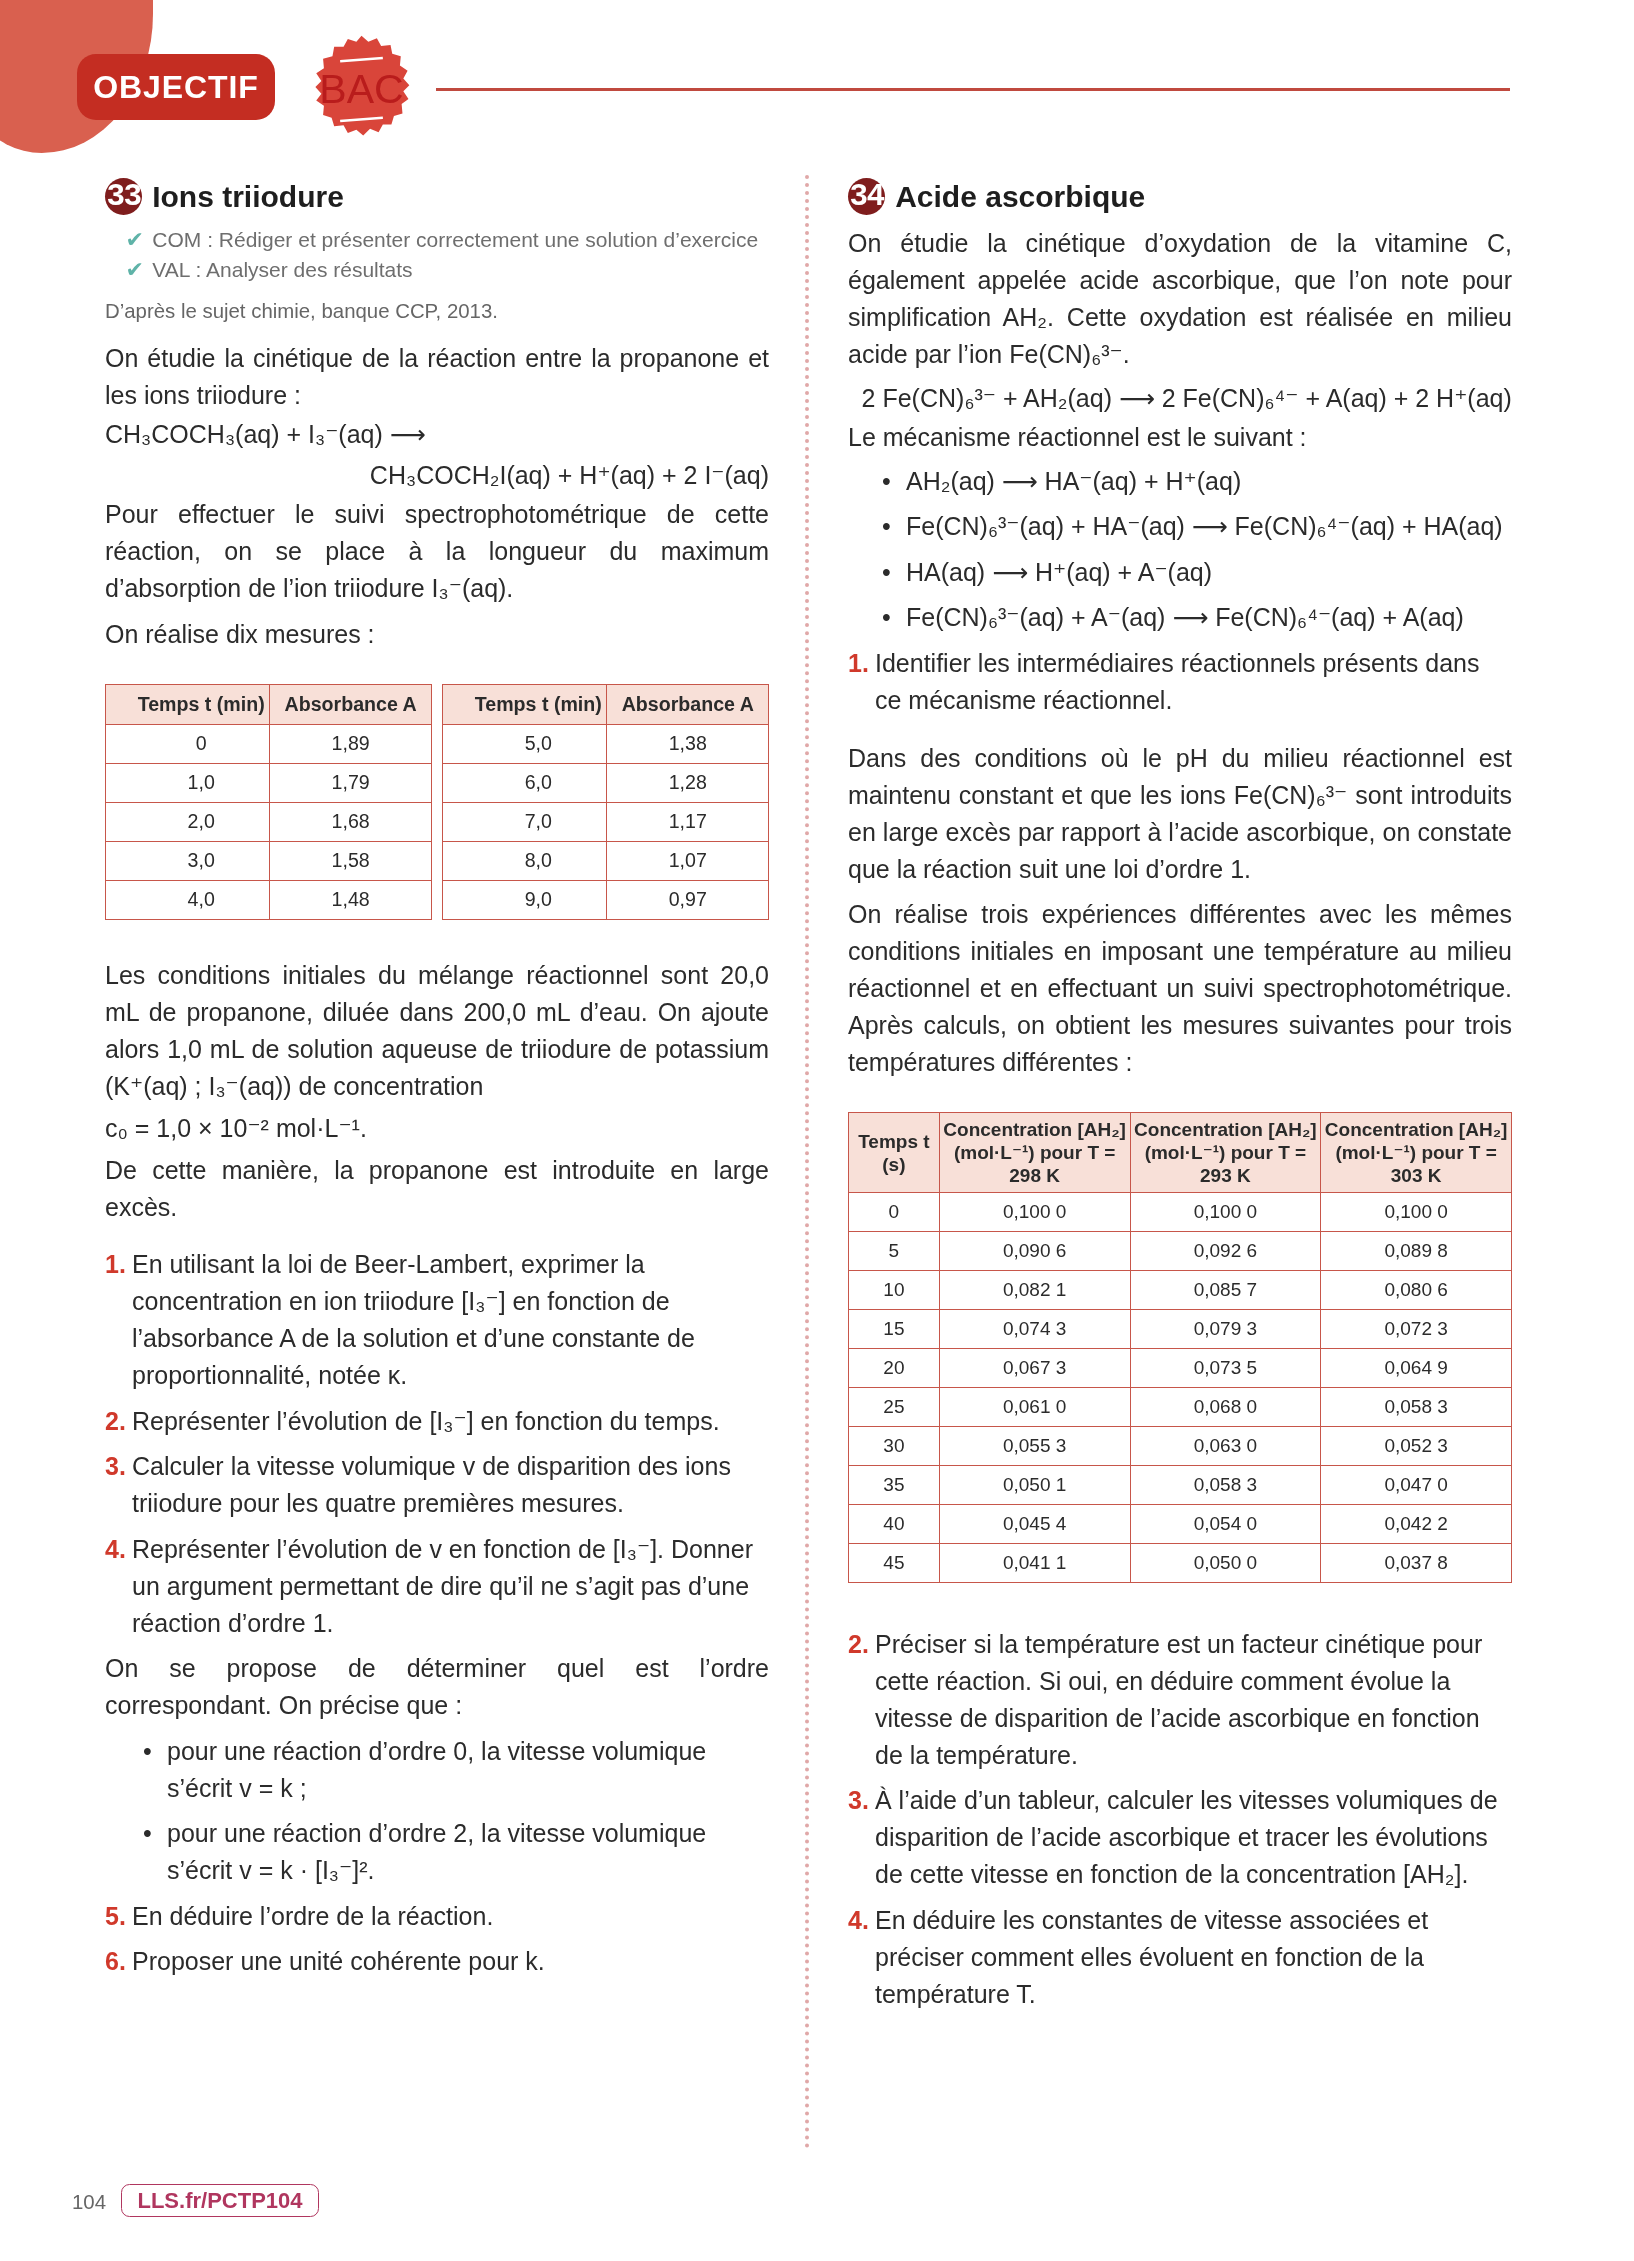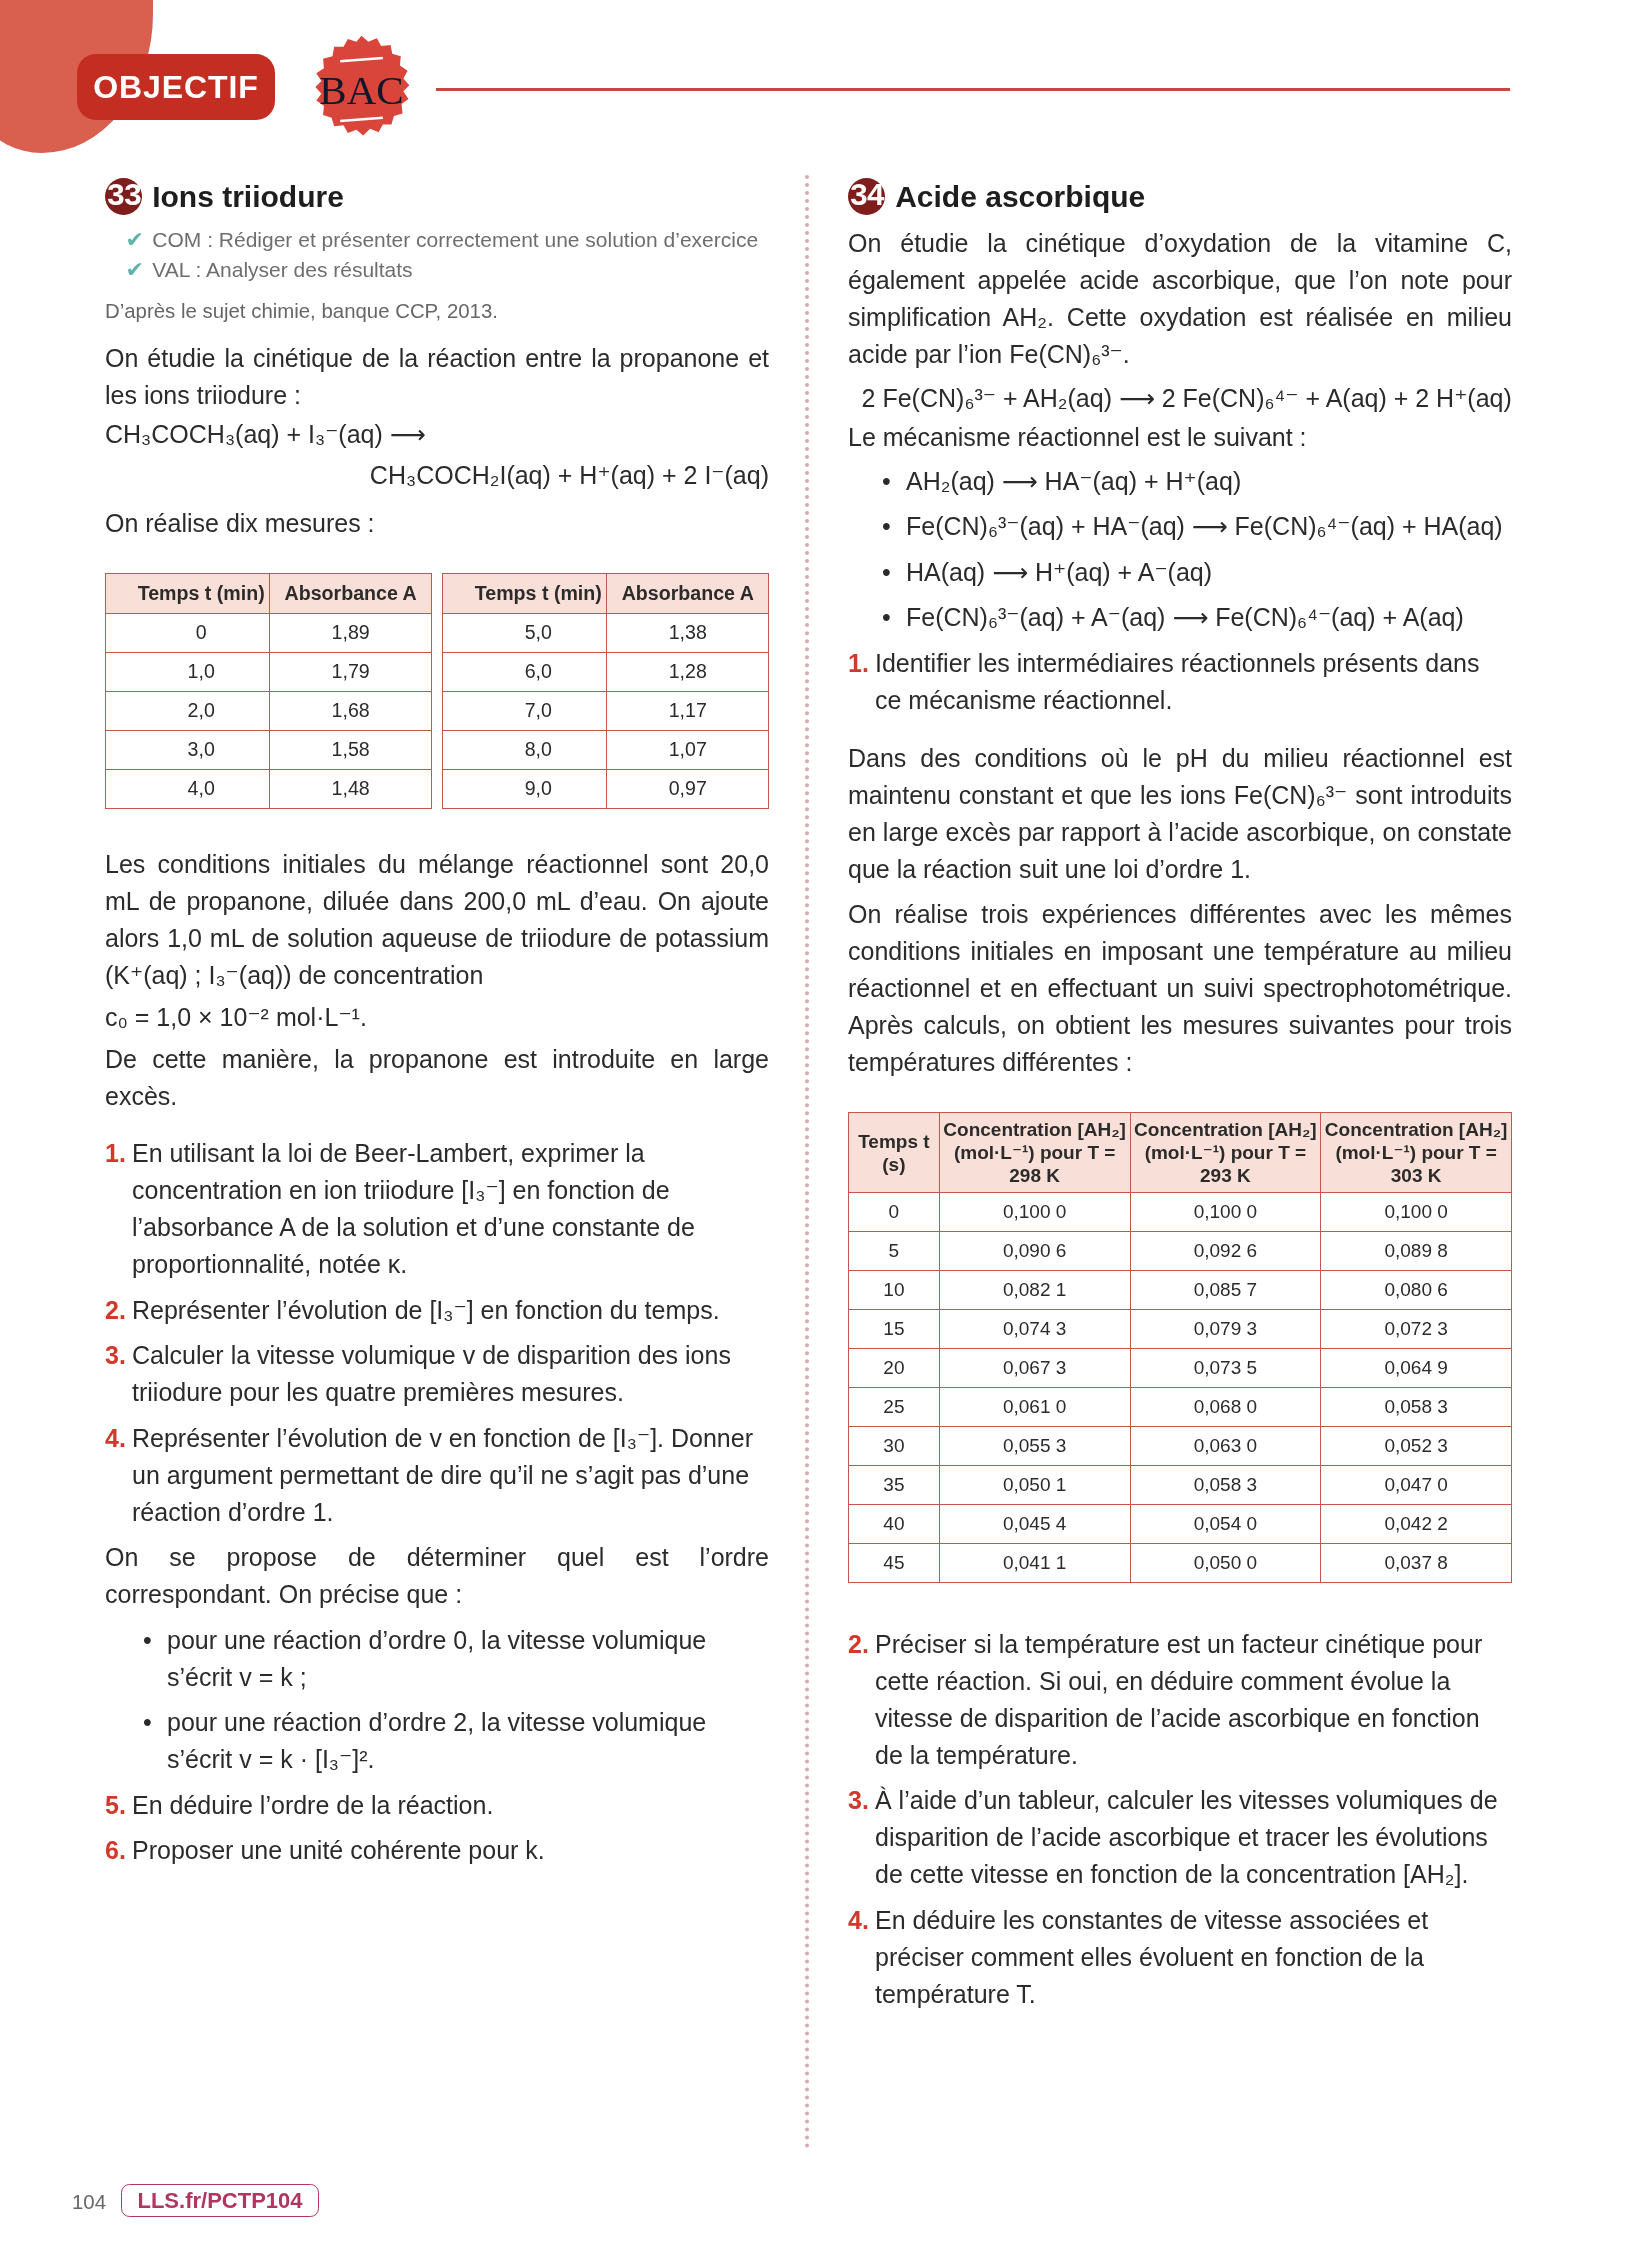--- a/index.html
+++ b/index.html
@@ -5,22 +5,22 @@
   html, body { margin:0; padding:0; }
   body { width:1635px; height:2261px; background:#ffffff; position:relative; overflow:hidden;
          font-family:"Liberation Sans", "DejaVu Sans", sans-serif; color:#2b2b2b; }
   .corner-blob { position:absolute; left:-51px; top:-102px; width:204px; height:255px;
                  background:#d9604f; border-radius:0 0 60% 50% / 0 0 60% 50%; }
   .objectif { position:absolute; left:77px; top:54px; width:198px; height:66px; background:#c42d22;
               border-radius:19px; color:#fff; font-weight:bold; font-size:32px; letter-spacing:0.9px;
               display:flex; align-items:center; justify-content:center; }
   .bac-seal { position:absolute; left:306px; top:34px; width:111px; height:111px; }
   .bac-seal span { position:absolute; left:0; top:0; width:111px; height:111px; display:flex;
-                   align-items:center; justify-content:center; color:#0f172a; font-size:41px;
-                   font-family:Liberation Serif, serif; }
+                   align-items:center; justify-content:center; color:#b91c1c; font-size:41px;
+                   font-family:Liberation Sans, sans-serif; }
   .header-rule { position:absolute; left:436px; top:88px; width:1074px; height:2.6px; background:#c04a3f; }
 
   .col { position:absolute; top:175px; width:664px; }
   .col-left { left:105px; }
   .col-right { left:848px; }
   .divider { position:absolute; left:805px; top:175px; height:1975px; width:0;
              border-left:4.3px dotted #e0a8a8; }
 
   .ex-head { display:flex; align-items:center; height:43px; }
   .ex-num { width:37px; height:37px; border-radius:50%; background:#7f1d1d; color:#fff;
@@ -88,20 +88,21 @@
   </div>
   <div class="skills">
     <div class="skill"><span class="check">✔</span><span>COM : Rédiger et présenter correctement une solution d’exercice</span></div>
     <div class="skill"><span class="check">✔</span><span>VAL : Analyser des résultats</span></div>
   </div>
   <div class="source">D’après le sujet chimie, banque CCP, 2013.</div>
   <div class="gap"></div>
   <p>On étudie la cinétique de la réaction entre la propanone et les ions triiodure :</p>
   <div class="eq">CH₃COCH₃(aq) + I₃⁻(aq) ⟶</div>
   <div class="eq eq-right">CH₃COCH₂I(aq) + H⁺(aq) + 2 I⁻(aq)</div>
+  <p>Pour effectuer le suivi spectrophotométrique de cette réaction, on se place à la longueur du maximum d’absorption de l’ion triiodure I₃⁻(aq).</p>
   <p style="margin-top:8.5px">On réalise dix mesures :</p>
 
   <div class="abs-tables">
     <table class="abs-table">
       <tbody>
           <tr>
             <th>Temps t (min)</th>
             <th>Absorbance A</th>
           </tr>
       <tr>

